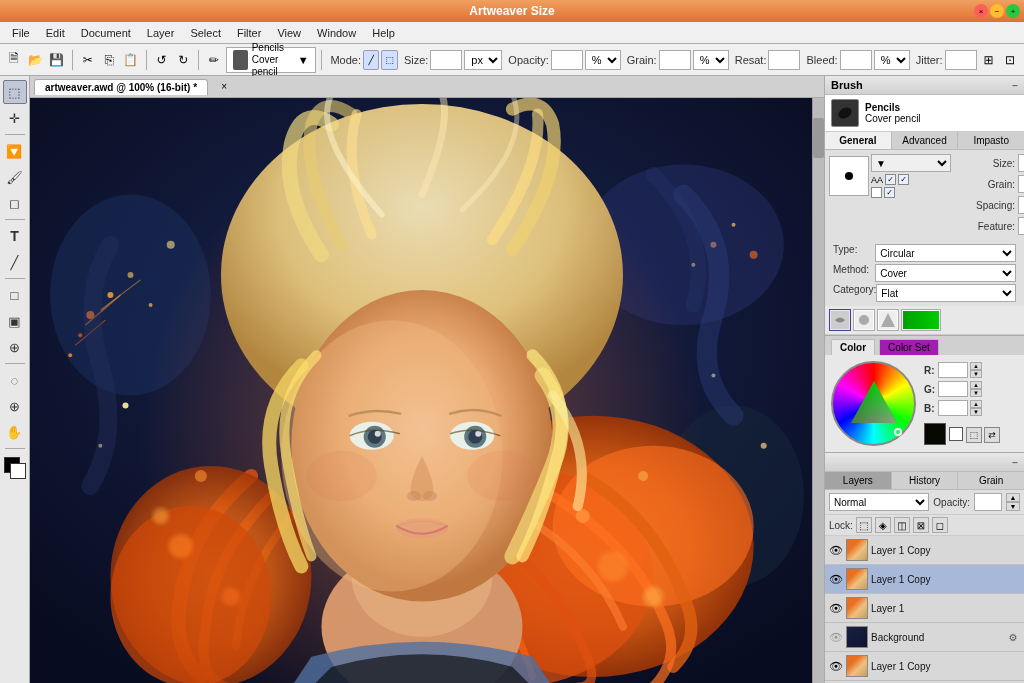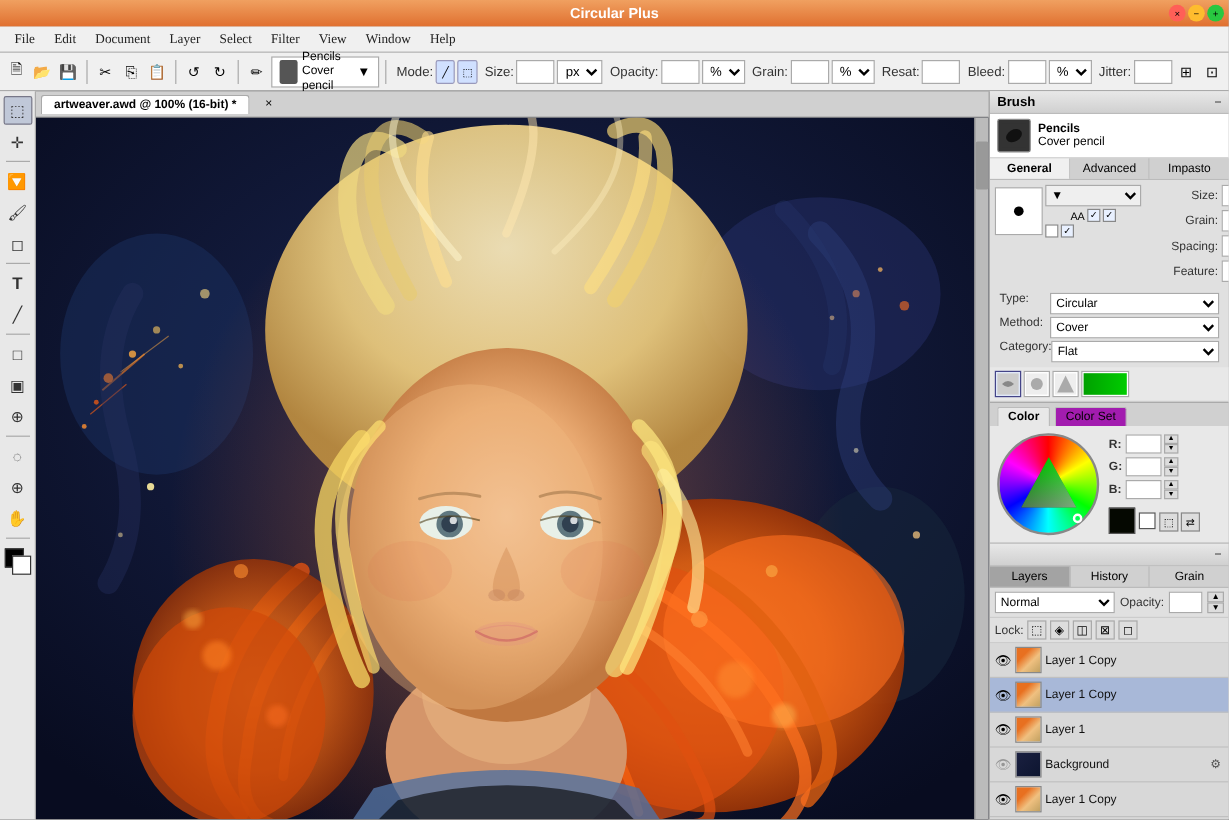--- a/index.html
+++ b/index.html
@@ -50,21 +50,20 @@
       align-items: center;
       border-bottom: 1px solid #aaa;
       padding: 0 4px;
     }
     .menu-item {
       padding: 2px 8px;
       cursor: pointer;
       font-size: 11px;
       color: #222;
       border-radius: 2px;
-      font-family: Liberation Serif, serif;
     }
 
     
     #toolbar {
       background: #f0f0f0;
       height: 32px;
       display: flex;
       align-items: center;
       border-bottom: 1px solid #aaa;
       padding: 0 4px;
@@ -619,21 +618,21 @@
       background: white;
       cursor: pointer;
       display: flex; align-items: center; justify-content: center;
     }
     .brush-thumb-item.active { border-color: #448; background: #e0e8f8; }
   </style>
 </head>
 <body>
 
 <div id="title-bar">
-  <span>Circular Plus</span>
+  <span>Artweaver Size</span>
   <div class="win-controls">
     <button class="win-btn close">×</button>
     <button class="win-btn min">−</button>
     <button class="win-btn max">+</button>
   </div>
 </div>
 
 <div id="menu-bar">
   <div class="menu-item">File</div>
   <div class="menu-item">Edit</div>
@@ -927,21 +926,21 @@
       <div class="brush-shape-row">
         <div style="display:flex;flex-direction:column;gap:2px;">
           <div style="display:flex;gap:2px;align-items:center;">
             <div style="width:40px;height:40px;background:white;border:1px solid #aaa;display:flex;align-items:center;justify-content:center;">
               <div style="width:8px;height:8px;background:black;border-radius:50%;"></div>
             </div>
             <div style="display:flex;flex-direction:column;gap:2px;">
               <select style="width:80px;height:18px;font-size:10px;border:1px solid #aaa;">
                 <option>▼</option>
               </select>
-              <div style="display:flex;align-items:center;gap:2px;justify-content:center;">
+              <div style="display:flex;align-items:center;gap:2px;">
                 <span style="font-size:9px;">AA</span>
                 <div class="mini-checkbox checked">✓</div>
                 <div class="mini-checkbox checked">✓</div>
               </div>
               <div style="display:flex;align-items:center;gap:2px;">
                 <div class="mini-checkbox"></div>
                 <div class="mini-checkbox checked">✓</div>
               </div>
             </div>
           </div>

